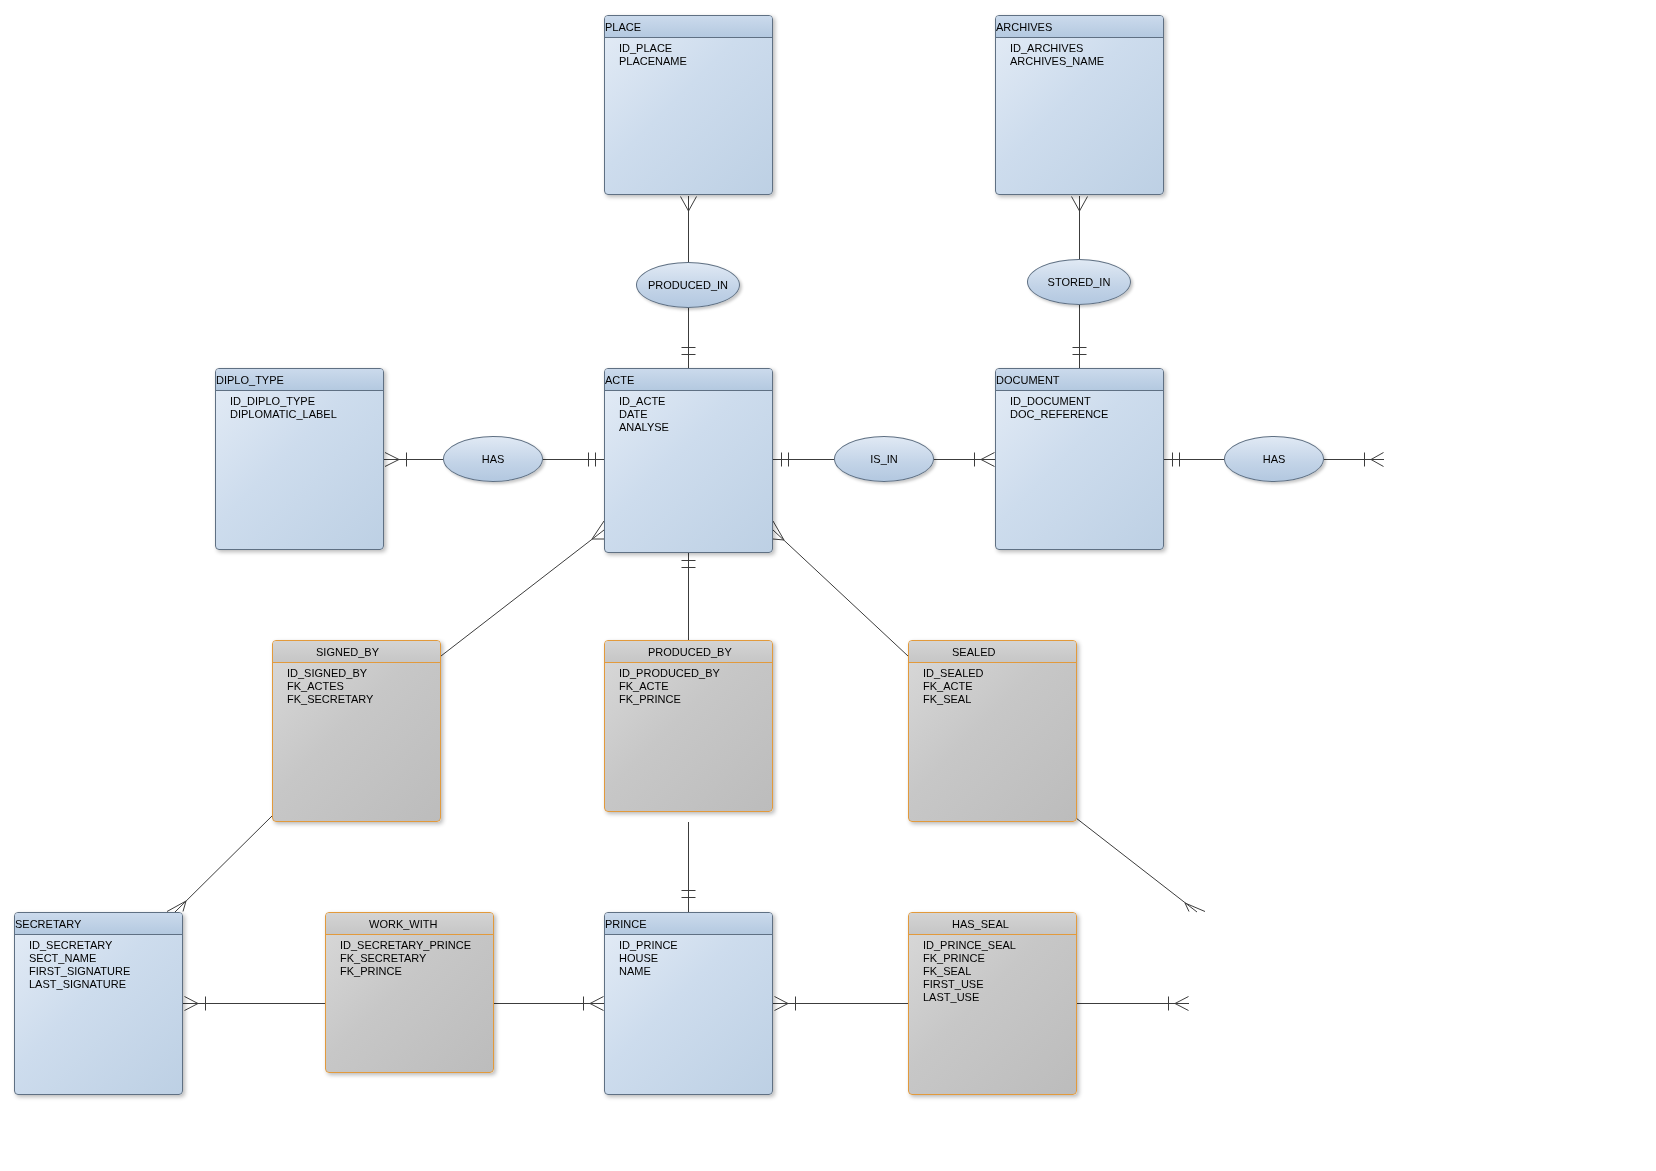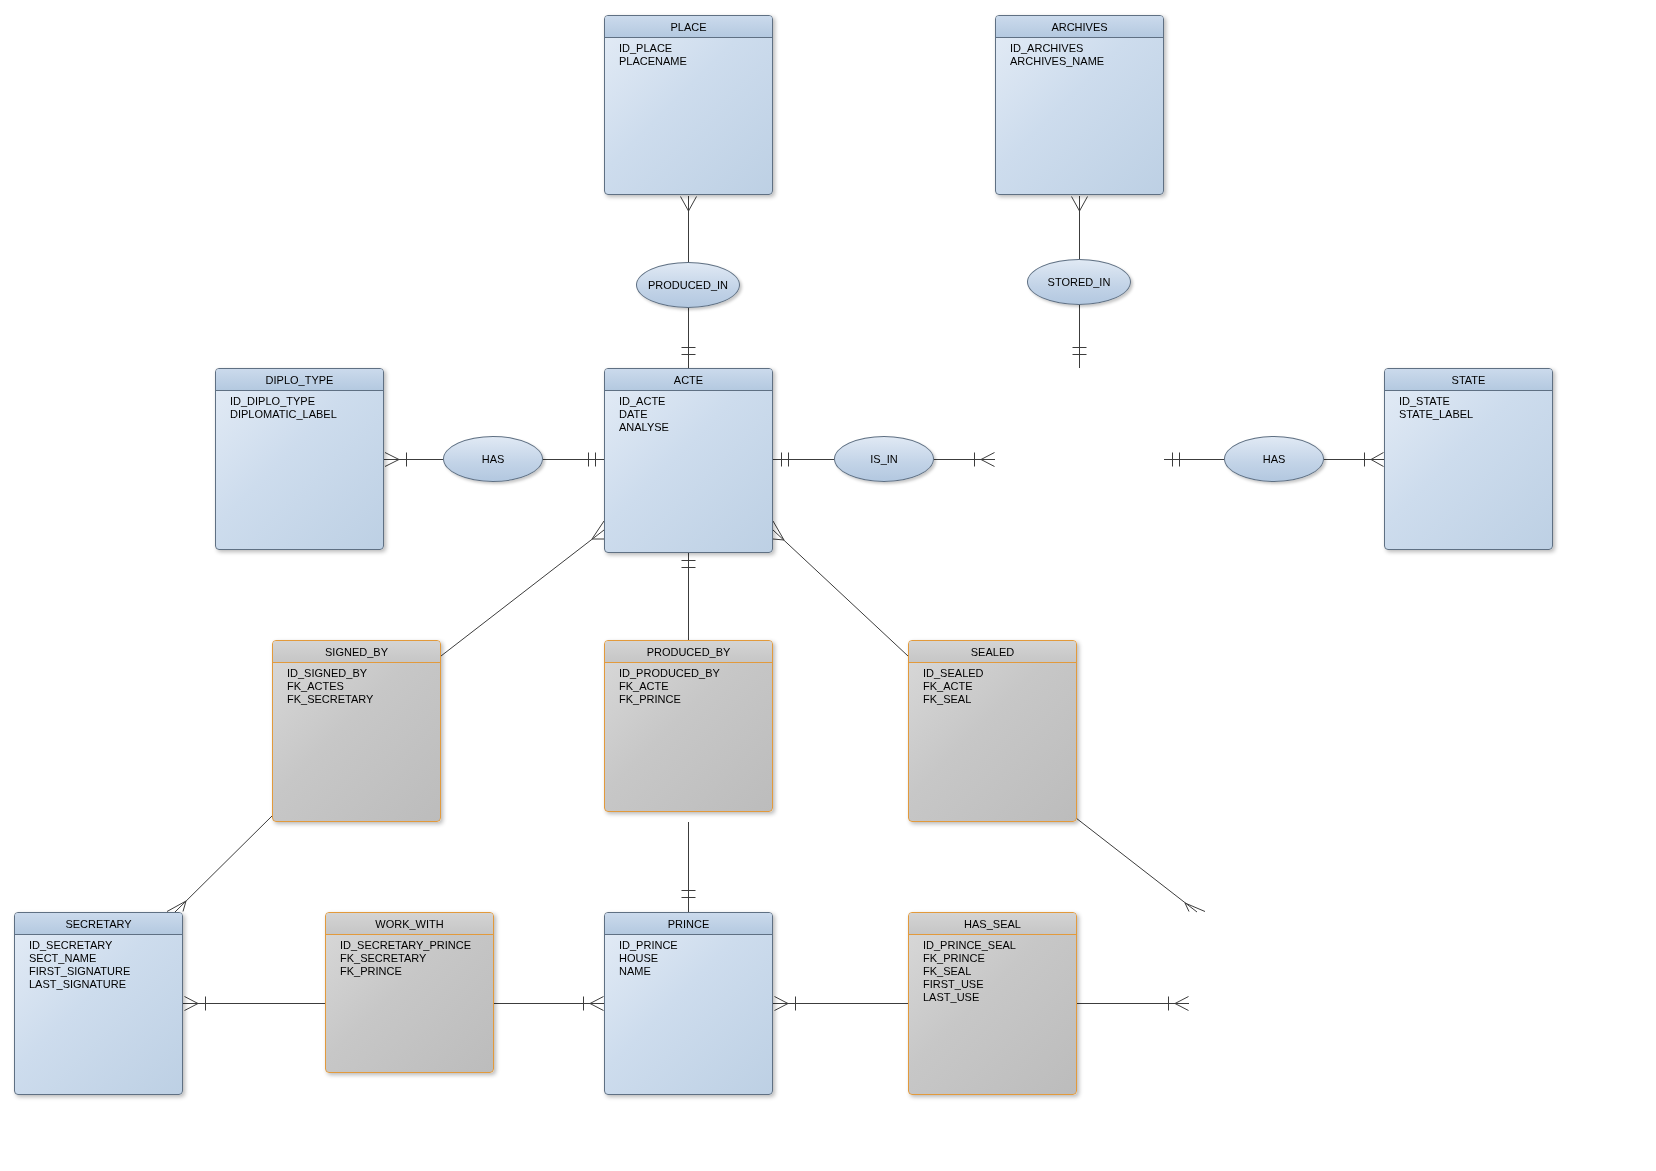--- a/index.html
+++ b/index.html
@@ -34,41 +34,41 @@
     border:1px solid var(--entity-border);
     border-radius:4px;
     background:linear-gradient(135deg,#e4ecf6 0%,#cddced 45%,#bdd0e4 100%);
     box-shadow:2px 2px 4px rgba(0,0,0,0.28);
     box-sizing:border-box;
   }
   .entity-header{
     height:21px;
     display:flex;
     align-items:center;
-    justify-content:center;
     border-bottom:1px solid var(--entity-border);
     background:linear-gradient(180deg,#cbdaec 0%,#b4c9e0 100%);
     border-radius:3px 3px 0 0;
     white-space:nowrap;
   }
   .entity-body{
     padding:4px 6px 0 6px;
     margin-left:8px;
   }
   .attr{
     line-height:13px;
     white-space:nowrap;
   }
   .assoc{
     border-color:var(--association-border);
     background:linear-gradient(135deg,#d9d9d9 0%,#c7c7c7 45%,#bcbcbc 100%);
   }
   .assoc .entity-header{
     border-bottom-color:var(--association-border);
     background:linear-gradient(180deg,#d4d4d4 0%,#c6c6c6 100%);
+    padding-left:43px;
   }
   .rel{
     position:absolute;
     border:1px solid var(--entity-border);
     border-radius:50%;
     background:linear-gradient(180deg,#e0e9f4 0%,#c2d3e7 60%,#b3c8e0 100%);
     box-shadow:2px 2px 3px rgba(0,0,0,0.22);
     display:flex;
     align-items:center;
     justify-content:center;
@@ -218,30 +218,30 @@
     <div class="entity-header">
       <span>ACTE</span>
     </div>
     <div class="entity-body">
         <div class="attr">ID_ACTE</div>
         <div class="attr">DATE</div>
         <div class="attr">ANALYSE</div>
       </div>
   </div>
 
-
-  <div class="entity" style="left:1384px;top:368px;height:182px">
-    <div class="entity-header">
-      <span>STATE</span>
-    </div>
-    <div class="entity-body">
-        <div class="attr">ID_STATE</div>
-        <div class="attr">STATE_LABEL</div>
-      </div>
-  </div>
+  <div class="entity" style="left:995px;top:368px;height:182px">
+    <div class="entity-header">
+      <span>DOCUMENT</span>
+    </div>
+    <div class="entity-body">
+        <div class="attr">ID_DOCUMENT</div>
+        <div class="attr">DOC_REFERENCE</div>
+      </div>
+  </div>
+
 
   <div class="entity assoc" style="left:272px;top:640px;height:182px">
     <div class="entity-header">
       <span>SIGNED_BY</span>
     </div>
     <div class="entity-body">
         <div class="attr">ID_SIGNED_BY</div>
         <div class="attr">FK_ACTES</div>
         <div class="attr">FK_SECRETARY</div>
       </div>

